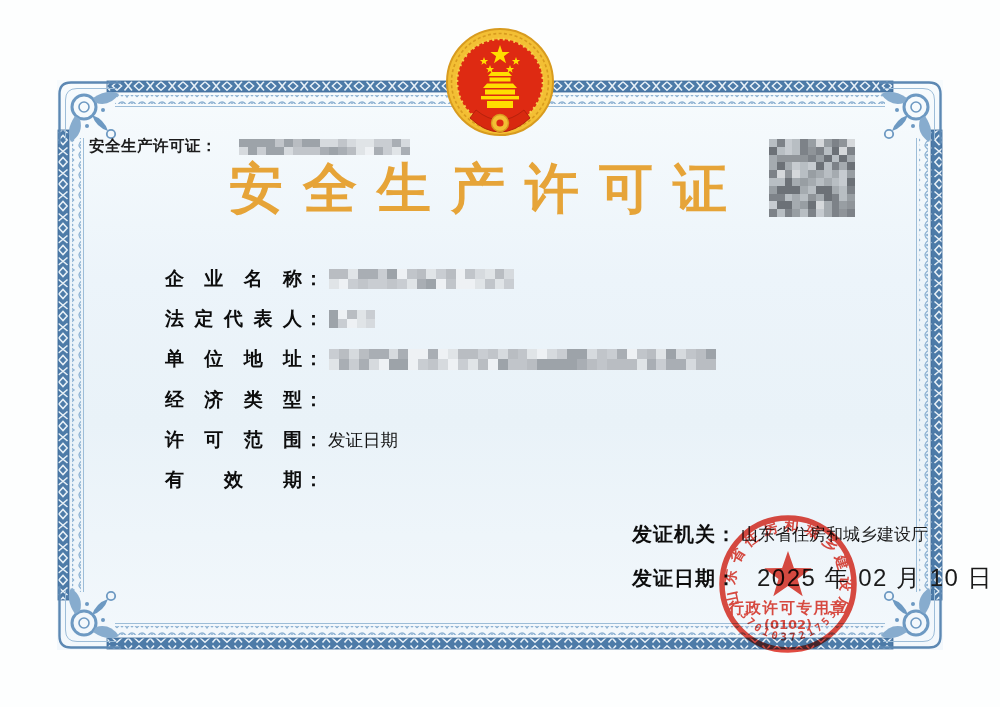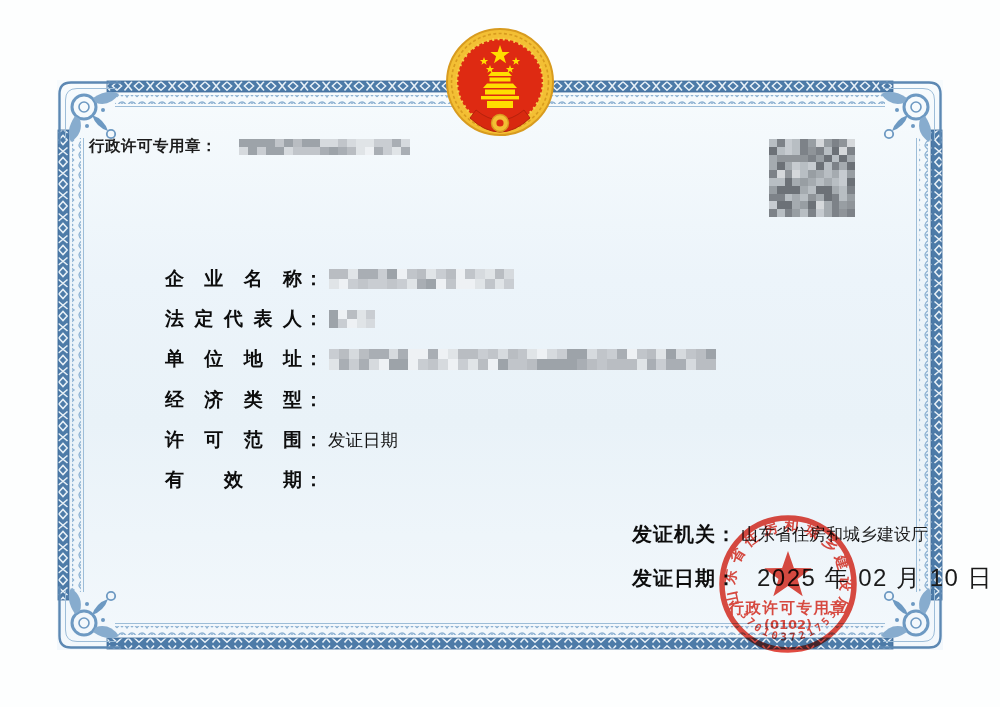--- a/index.html
+++ b/index.html
@@ -131,21 +131,21 @@
       <rect x="37" y="70" width="38" height="3.4"></rect>
       <rect x="43" y="75" width="26" height="7"></rect>
     </g>
 
     <path d="M26,92 Q56,120 86,92 L80,84 Q56,104 32,84 Z" fill="#d8290f" stroke="#b5220c" stroke-width="1"></path>
     <circle cx="56" cy="97" r="8.5" fill="#f3bf34" stroke="#d89b1f" stroke-width="1.4"></circle>
     <circle cx="56" cy="97" r="3.6" fill="#de2a12"></circle>
   </svg>
 
   <div class="credit-row">
-    <span class="credit-label">行政许可专用章：</span>
+    <span class="credit-label">安全生产许可证：</span>
     <div class="credit-mosaic mosaic" style="grid-template-columns: repeat(19, 1fr); grid-template-rows: repeat(2, 1fr);">
         <div style="background: rgb(157, 163, 169);"></div>
         <div style="background: rgb(157, 163, 169);"></div>
         <div style="background: rgb(157, 163, 169);"></div>
         <div style="background: rgb(157, 163, 169);"></div>
         <div style="background: rgb(193, 197, 202);"></div>
         <div style="background: rgb(157, 163, 169);"></div>
         <div style="background: rgb(185, 189, 194);"></div>
         <div style="background: rgb(157, 163, 169);"></div>
         <div style="background: rgb(157, 163, 169);"></div>
@@ -174,20 +174,21 @@
         <div style="background: rgb(185, 189, 194);"></div>
         <div style="background: rgb(224, 228, 231);"></div>
         <div style="background: rgb(238, 241, 244);"></div>
         <div style="background: rgb(169, 174, 180);"></div>
         <div style="background: rgb(201, 205, 210);"></div>
         <div style="background: rgb(224, 228, 231);"></div>
         <div style="background: rgb(169, 174, 180);"></div>
       </div>
   </div>
 
+  <div class="title">安全生产许可证</div>
 
 
   <div class="fields">
     <div class="frow">
       <span class="jlabel">
           <span>企</span>
           <span>业</span>
           <span>名</span>
           <span>称</span>
         </span>

